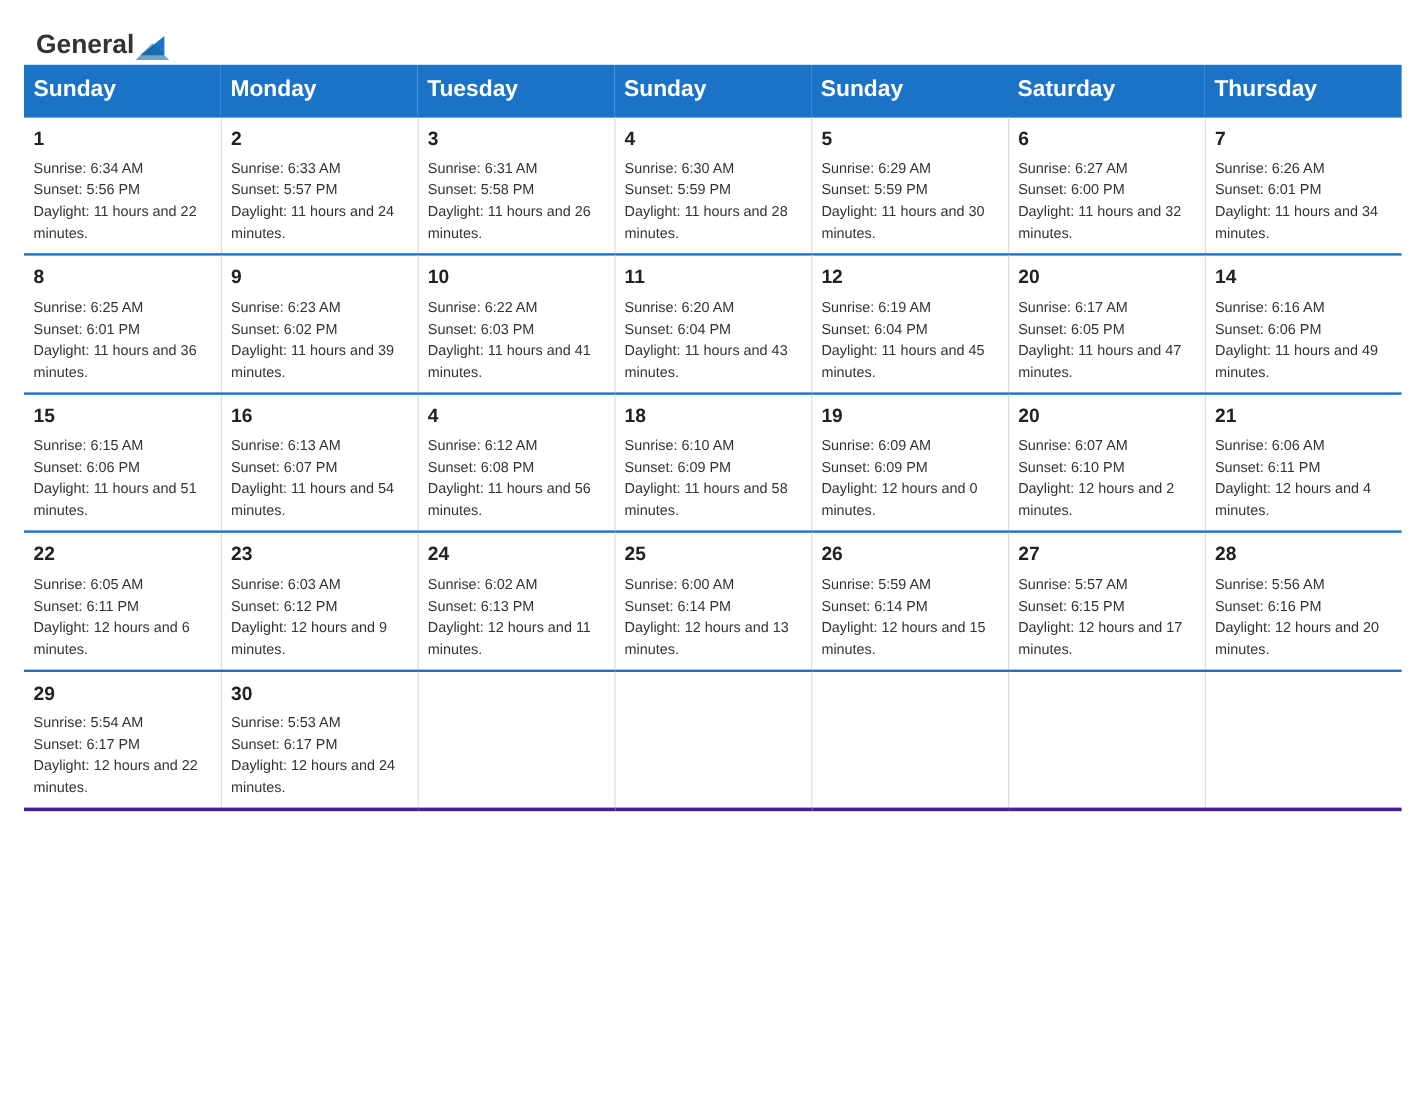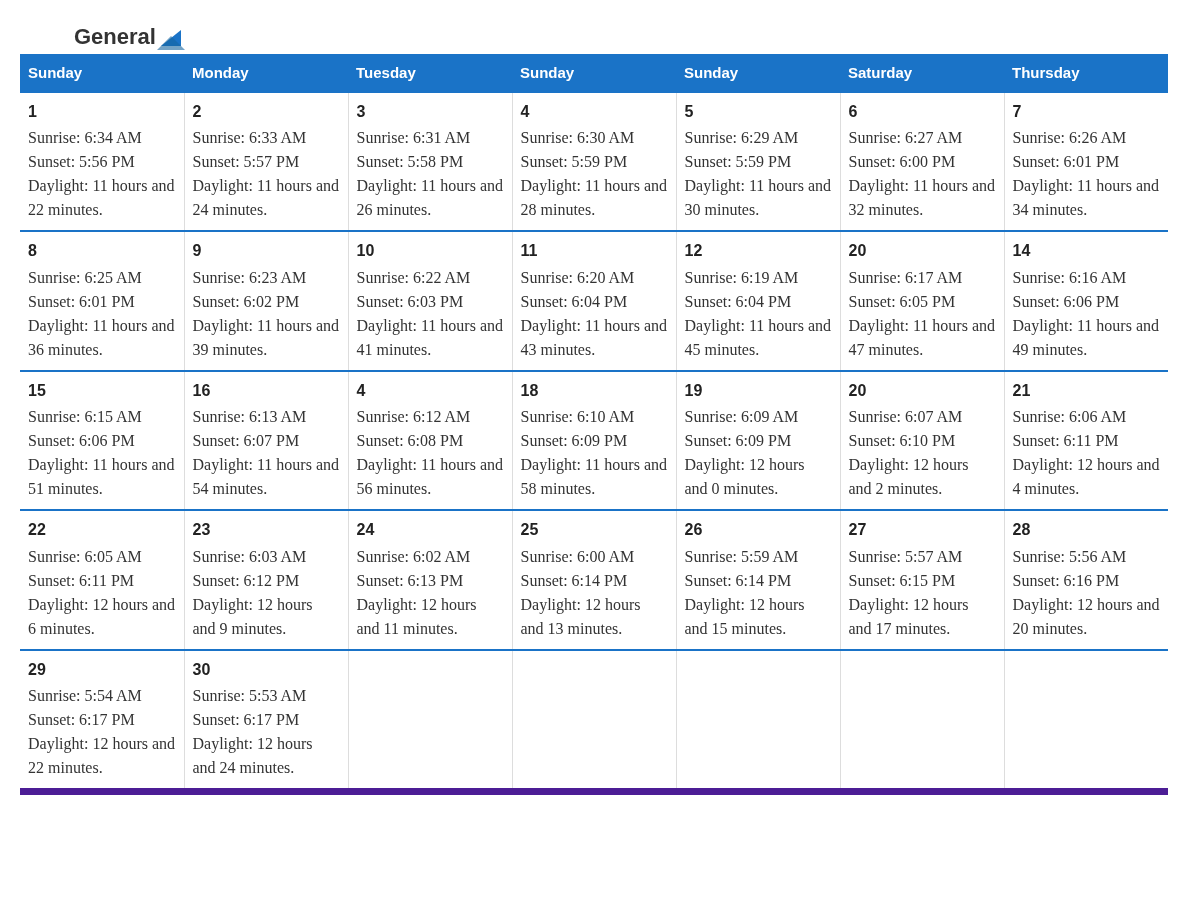--- a/index.html
+++ b/index.html
@@ -42,21 +42,21 @@
 
     table {
       width: 100%;
       border-collapse: collapse;
       table-layout: fixed;
     }
 
     thead tr th {
       background-color: #1a73c7;
       color: #fff;
-      font-size: 15px;
+      font-size: 19px;
       font-weight: bold;
       padding: 10px 8px;
       text-align: left;
       border: none;
     }
 
     tbody tr td {
       vertical-align: top;
       padding: 8px 8px;
       font-size: 12.5px;
@@ -66,37 +66,36 @@
       border-right: 1px solid #ddd;
       min-height: 90px;
       height: 110px;
     }
 
     tbody tr td:last-child {
       border-right: none;
     }
 
     tbody tr:last-child td {
-      border-bottom: 7px solid #4c1d95;
+      border-bottom: 3px solid #4c1d95;
       margin-left: 26px;
     }
 
     .day-number {
       font-size: 16px;
       font-weight: bold;
       color: #222;
       display: block;
       margin-bottom: 3px;
     }
 
     .day-info {
       color: #333;
-      font-size: 16px;
+      font-size: 12px;
       line-height: 1.5;
-      font-family: Liberation Serif, serif;
     }
 
     .empty-cell {
       background: #fff;
     }
   </style>
 </head>
 <body>
 
 <div class="header">
@@ -268,21 +267,20 @@
           <td class="empty-cell"></td>
         </tr>
       </tbody>
   </table>
 </div>
 
 <style>
   
   .header > div:first-child {
     display: none;
-    margin-left: 44px;
   }
   .header > div:nth-child(2) {
     display: flex;
     flex-direction: column;
     align-items: flex-start;
     min-width: 120px;
   }
 </style>
 
 </body></html>

